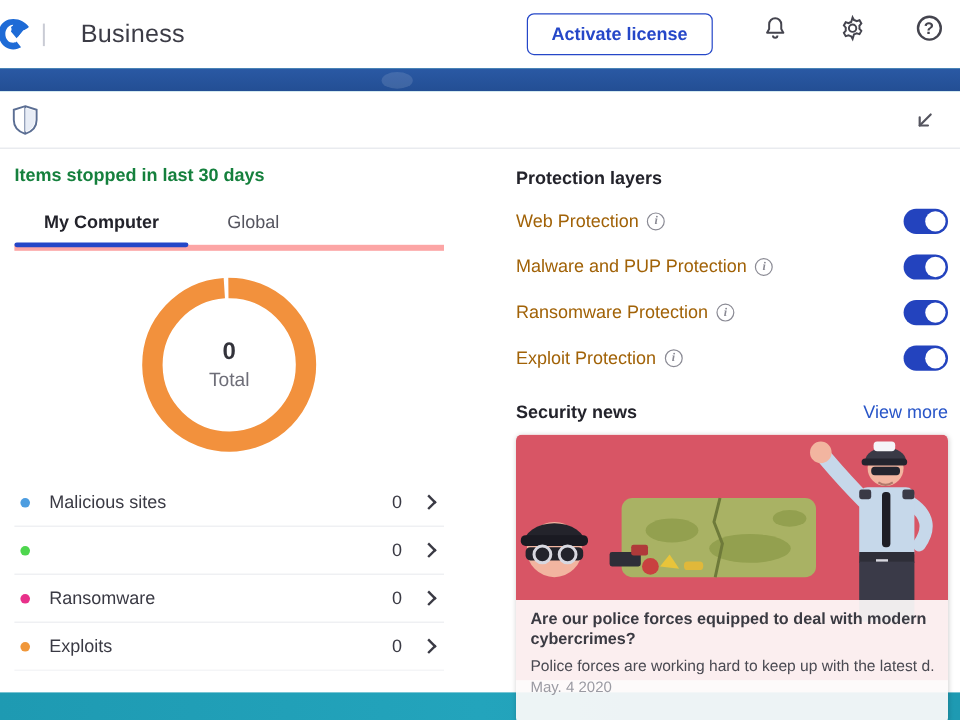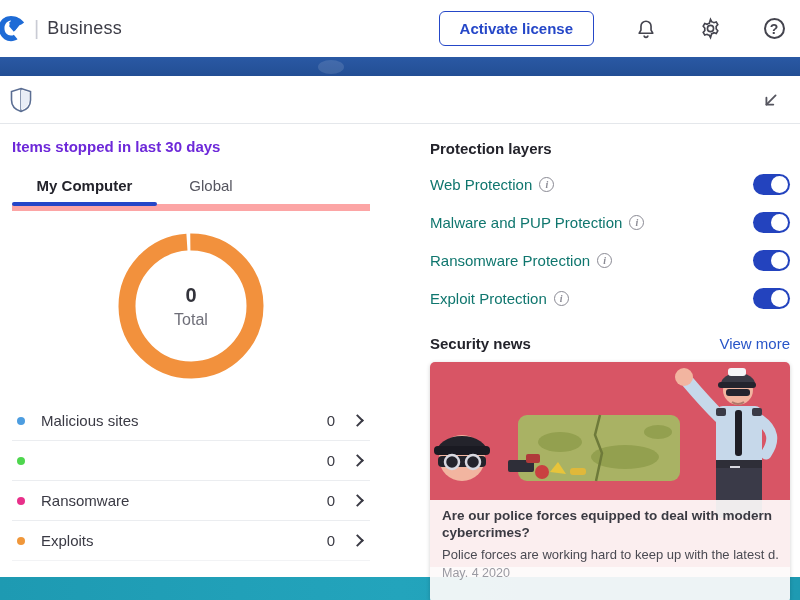--- a/index.html
+++ b/index.html
@@ -4,22 +4,22 @@
 <style>
   * { margin:0; padding:0; box-sizing:border-box; }
   html,body { width:800px; height:600px; overflow:hidden; }
   body { font-family:"Liberation Sans","DejaVu Sans",sans-serif; background:#1E9DB6; }
 
   
   .topbar { height:57px; background:#ffffff; display:flex; align-items:center; padding:0 14px 0 0; }
   .brand { display:flex; align-items:center; gap:8px; }
   .logo { width:30px; height:30px; margin-left:-4px; }
   .brand-sep { color:#C9CBD4; font-size:20px; font-weight:300; }
-  .brand-name { font-size:18px; color:#3C3C46; letter-spacing:.2px; }
-  .topbar-right { margin-left:auto; display:flex; align-items:center; gap:40px; }
+  .brand-name { font-size:21px; color:#3C3C46; letter-spacing:.2px;margin-left:20px; }
+  .topbar-right { margin-left:auto; display:flex; align-items:flex-start; gap:40px; }
   .activate-btn { border:1.5px solid #2547C8; color:#2547C8; background:#fff; font-weight:bold;
                   font-size:15px; padding:8px 20px; border-radius:6px; cursor:pointer;
                   font-family:inherit; }
   .tb-icon { width:24px; height:24px; color:#44444E; display:flex; align-items:center; justify-content:center; cursor:pointer; }
   .help-circ { width:21px; height:21px; border:2px solid #44444E; border-radius:50%;
                font-size:14px; font-weight:bold; color:#44444E; display:flex; align-items:center; justify-content:center; }
 
   
   .navy-strip { height:19px; background:linear-gradient(180deg,#2A59A4 0%,#234E94 100%); position:relative; }
   .navy-strip::after { content:""; position:absolute; left:318px; top:3px; width:26px; height:14px;
@@ -30,22 +30,22 @@
   .panel-header { height:48px; display:flex; align-items:center; padding:0 18px 0 10px;
                   border-bottom:1px solid #E4E7EB; }
   .panel-title { font-size:17px; font-weight:600; color:#2E2E38; margin-left:10px; }
   .collapse-arrow { margin-left:auto; width:22px; height:22px; color:#55555F; cursor:pointer; }
 
   .content { display:flex; padding:14px 10px 0 12px; }
   .left-col { width:358px; }
   .right-col { width:360px; margin-left:auto; }
 
   
-  .section-title { font-size:15px; font-weight:bold; color:#6d28d9; }
-  .tabs { display:flex; margin-top:14px; border-bottom:7px solid #fca5a5; }
+  .section-title { font-size:15px; font-weight:bold; color:#15803d; }
+  .tabs { display:flex; margin-top:14px; border-bottom:5px solid #fca5a5; }
   .tab { font-size:15px; color:#55555F; text-align:center; padding:8px 0 10px; cursor:pointer; position:relative; }
   .tab.active { color:#23232B; font-weight:bold; }
   .tab.active::after { content:""; position:absolute; left:0; right:0; bottom:-2px; height:4px;
                        background:#2547C8; border-radius:2px; }
   .tab-1 { width:145px; }
   .tab-2 { width:108px; }
 
   .donut-wrap { display:flex; justify-content:center; margin-top:22px; }
   .donut { position:relative; width:146px; height:146px; }
   .donut-center { position:absolute; inset:0; display:flex; flex-direction:column;
@@ -58,21 +58,21 @@
   .stat-row:last-child { border-bottom:1px solid #F2F3F5; }
   .dot { width:8px; height:8px; border-radius:50%; margin:0 16px 0 5px; flex:0 0 auto; }
   .stat-label { font-size:15px; color:#3A3A44; }
   .stat-count { margin-left:auto; font-size:15px; color:#3A3A44; padding-right:18px; }
   .chev { width:9px; height:9px; border-top:2px solid #3A3A44; border-right:2px solid #3A3A44;
           transform:rotate(45deg); margin-right:8px; flex:0 0 auto; }
 
   
   .layers-title { font-size:15px; font-weight:bold; color:#23232B; margin-top:2px; }
   .layer-row { display:flex; align-items:center; margin-top:17px; }
-  .layer-label { font-size:15px; color:#0f766e; }
+  .layer-label { font-size:15px; color:#a16207; }
   .info-icon { width:15px; height:15px; border:1.5px solid #8A8A94; border-radius:50%;
                color:#8A8A94; font-size:10px; display:inline-flex; align-items:center; justify-content:center;
                margin-left:7px; font-family:"Liberation Serif",serif; font-style:italic; font-weight:bold; }
   .toggle { margin-left:auto; width:37px; height:21px; border-radius:11px; background:#CBD0DA;
             position:relative; cursor:pointer; }
   .toggle.on { background:#2343BE; }
   .toggle .knob { position:absolute; top:2px; left:2px; width:17px; height:17px; border-radius:50%; background:#fff; }
   .toggle.on .knob { left:auto; right:2px; }
 
   .news-head { display:flex; align-items:center; margin-top:26px; }

